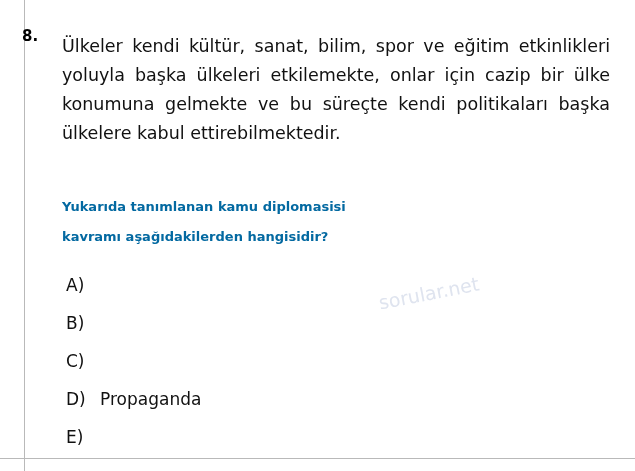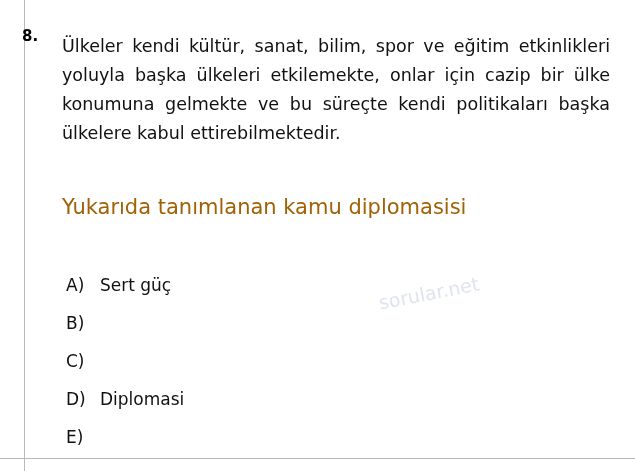--- a/index.html
+++ b/index.html
@@ -69,26 +69,26 @@
     text-align: justify;
     text-justify: inter-word;
     color: #111;
     margin-top: 8px;
   }
   .q-prompt {
     position: absolute;
     left: 62px;
     top: 192px;
     width: 525px;
-    font-size: 21px;
+    font-size: 13px;
     line-height: 30px;
-    font-weight: normal;
+    font-weight: bold;
     text-align: justify;
     text-justify: inter-word;
-    color: #a16207;
+    color: #0369a1;
   }
   .q-prompt .lastline {
     text-align: left;
   }
   .options {
     position: absolute;
     left: 66px;
     top: 275px;
     width: 500px;
   }
@@ -117,35 +117,35 @@
   <div class="bottom-rule"></div>
 
   <div class="center-watermark">sorular.net</div>
 
   <div class="q-number">8.</div>
 
   <div class="q-body">Ülkeler kendi kültür, sanat, bilim, spor ve eğitim etkinlikleri yoluyla başka ülkeleri etkilemekte, onlar için cazip bir ülke konumuna gelmekte ve bu süreçte kendi politikaları başka ülkelere kabul ettirebilmektedir.</div>
 
   <div class="q-prompt">
     <div>Yukarıda tanımlanan kamu diplomasisi</div>
+    <div class="lastline">kavramı aşağıdakilerden hangisidir?</div>
   </div>
 
   <div class="options">
     <div class="option">
       <span class="opt-letter">A)</span>
-      <span class="opt-text">Sert güç</span>
     </div>
     <div class="option">
       <span class="opt-letter">B)</span>
     </div>
     <div class="option">
       <span class="opt-letter">C)</span>
     </div>
     <div class="option">
       <span class="opt-letter">D)</span>
-      <span class="opt-text">Diplomasi</span>
+      <span class="opt-text">Propaganda</span>
     </div>
     <div class="option">
       <span class="opt-letter">E)</span>
     </div>
   </div>
 
 </div>
 
 </body></html>

